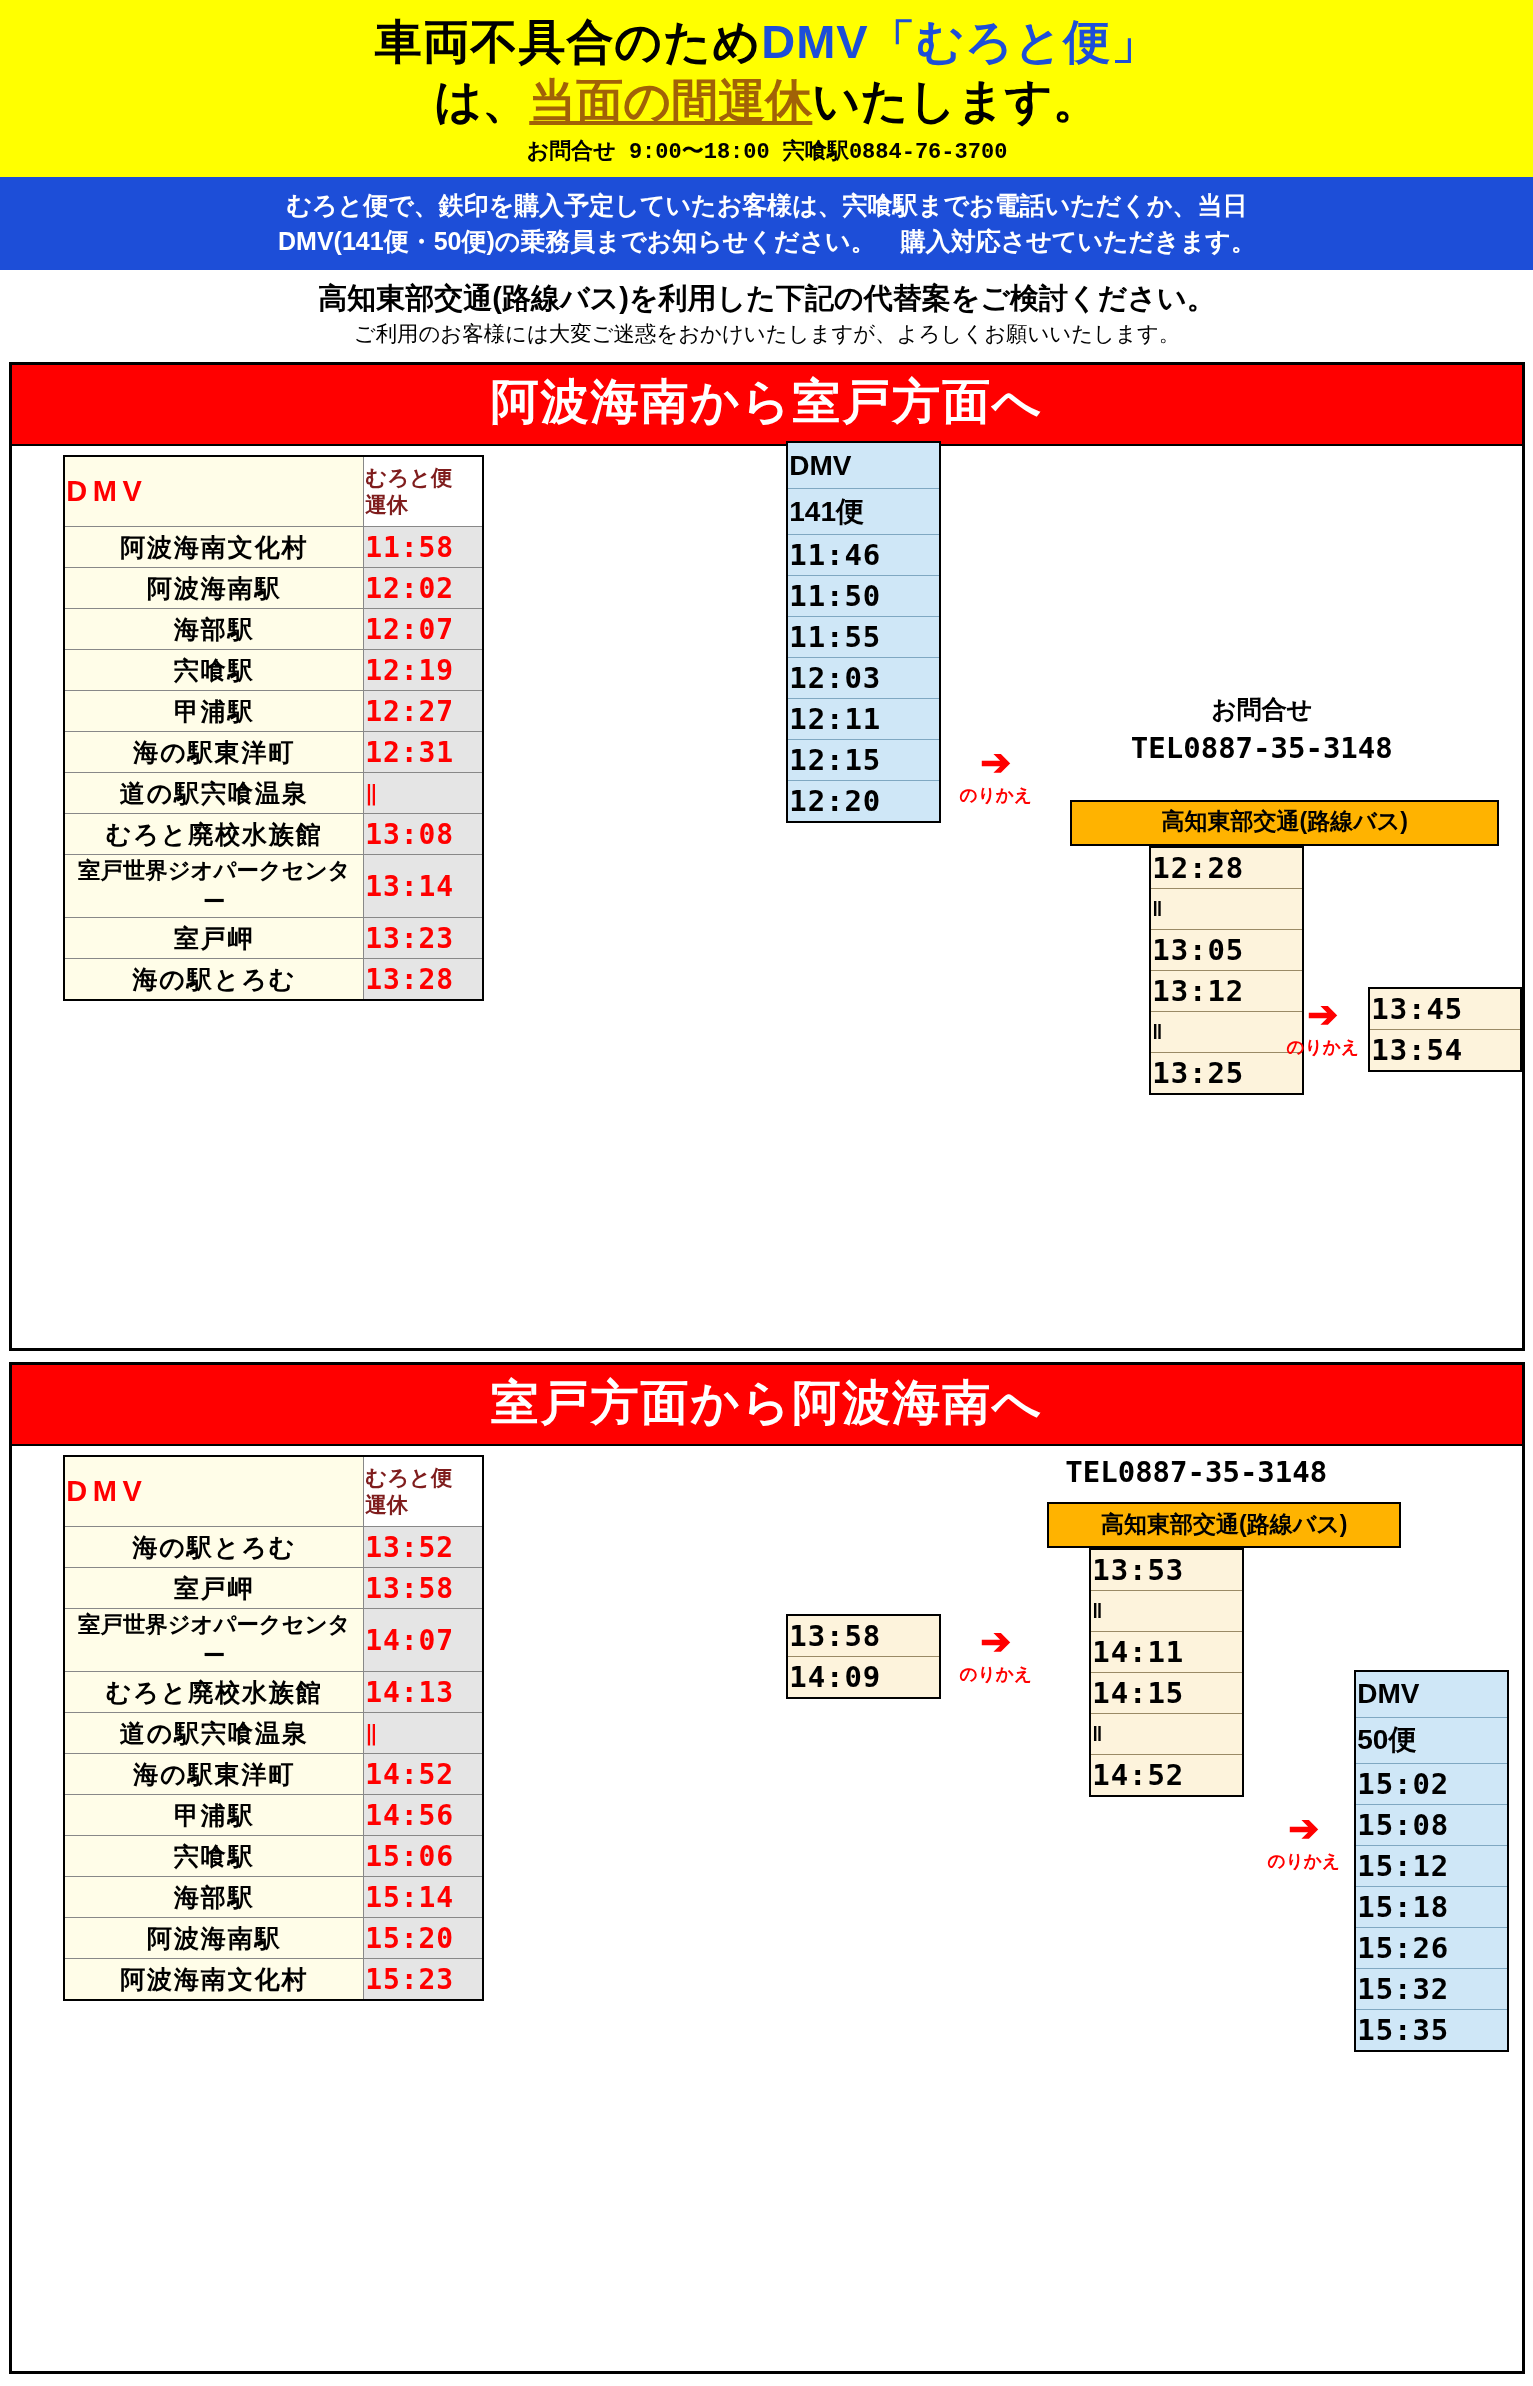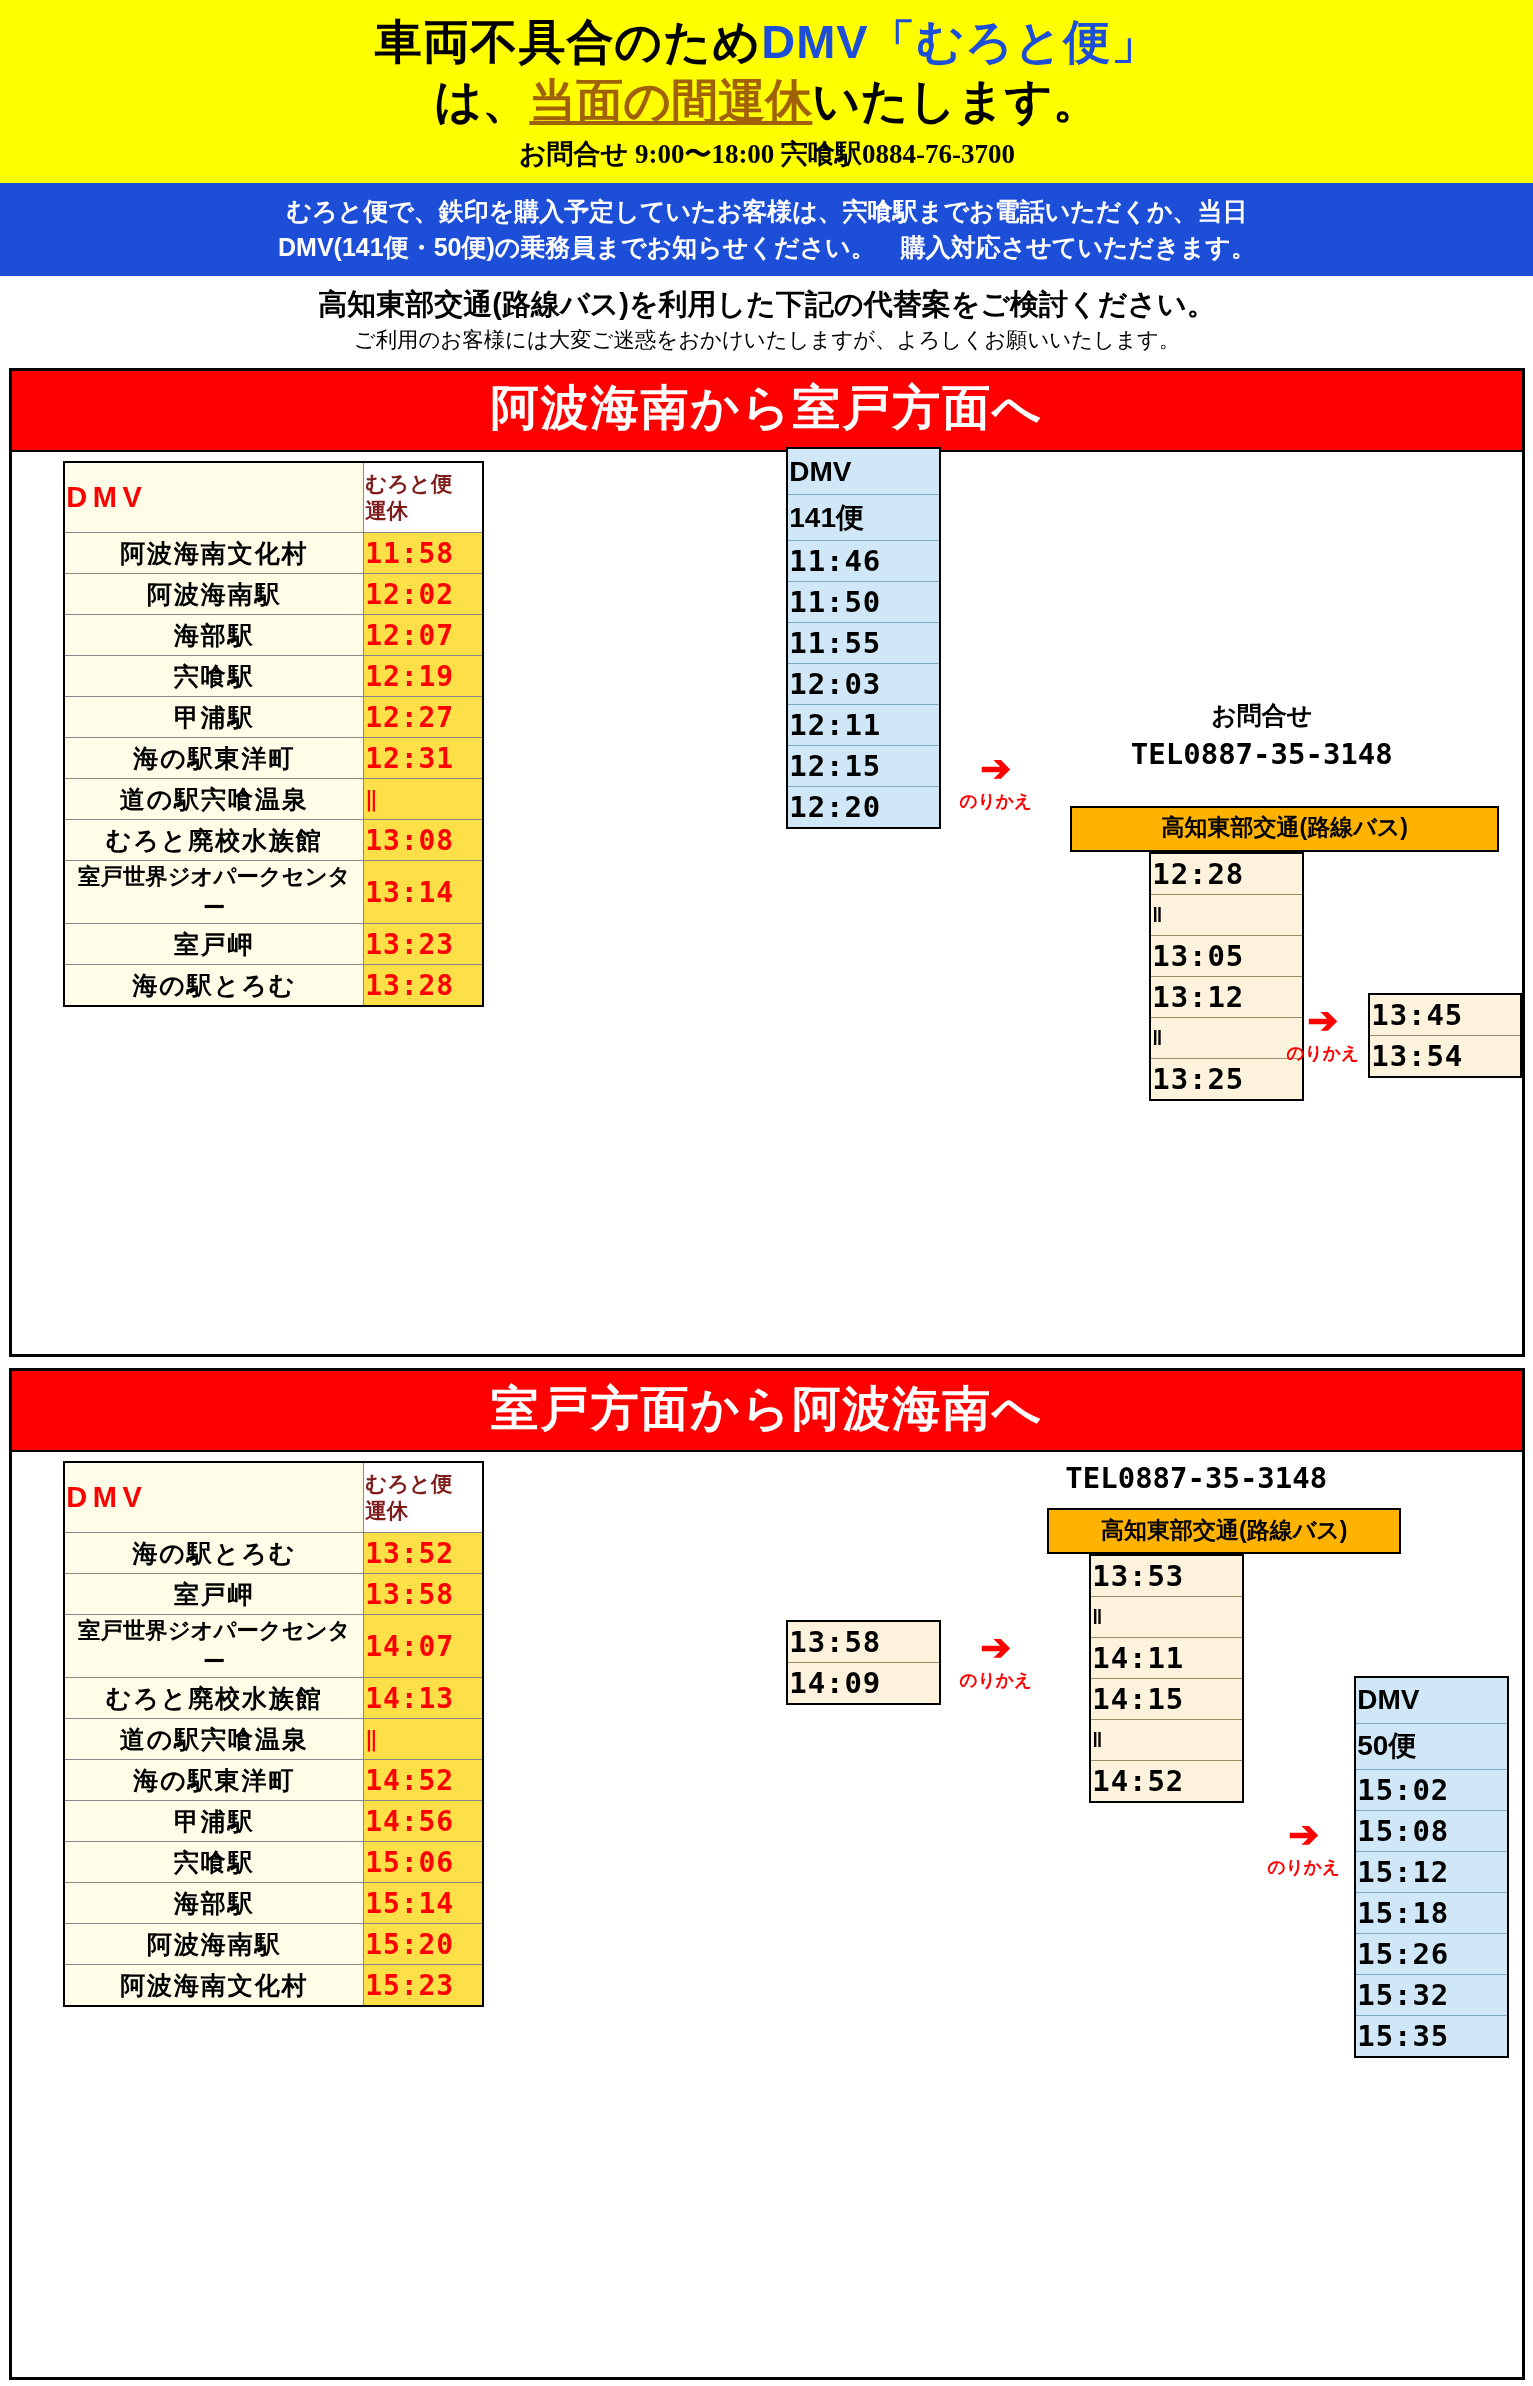--- a/index.html
+++ b/index.html
@@ -35,24 +35,24 @@
     font-size: 47px;
     font-weight: bold;
     line-height: 1.25;
   }
   .banner-line2 .red-underline {
     color: #a16207;
     text-decoration: underline;
     text-underline-offset: 3.7px;
   }
   .banner-contact {
-    font-size: 27px;
+    font-size: 22px;
     font-weight: bold;
     margin-top: 5.6px;
-    font-family: Liberation Serif, serif;
+    font-family: Liberation Mono, monospace;
   }
 
   
   .banner-red {
     background: #1d4ed8;
     color: #ffffff;
     text-align: center;
     font-weight: bold;
     font-size: 25px;
     line-height: 1.45;
@@ -132,21 +132,21 @@
   .dmv-station {
     background: #fffde8;
     color: #000;
     font-size: 25px;
     font-weight: bold;
     padding: 0 9.3px;
     text-align: center;
     letter-spacing: 1.9px;
   }
   .dmv-time {
-    background: #fde047;
+    background: #e5e5e5;
     color: #ff0000;
     font-size: 28px;
     font-weight: bold;
     letter-spacing: 0.9px;
     font-family: "DejaVu Sans Mono", monospace;
   }
   .dmv-time.dash {
     font-size: 20.5px;
   }
 

